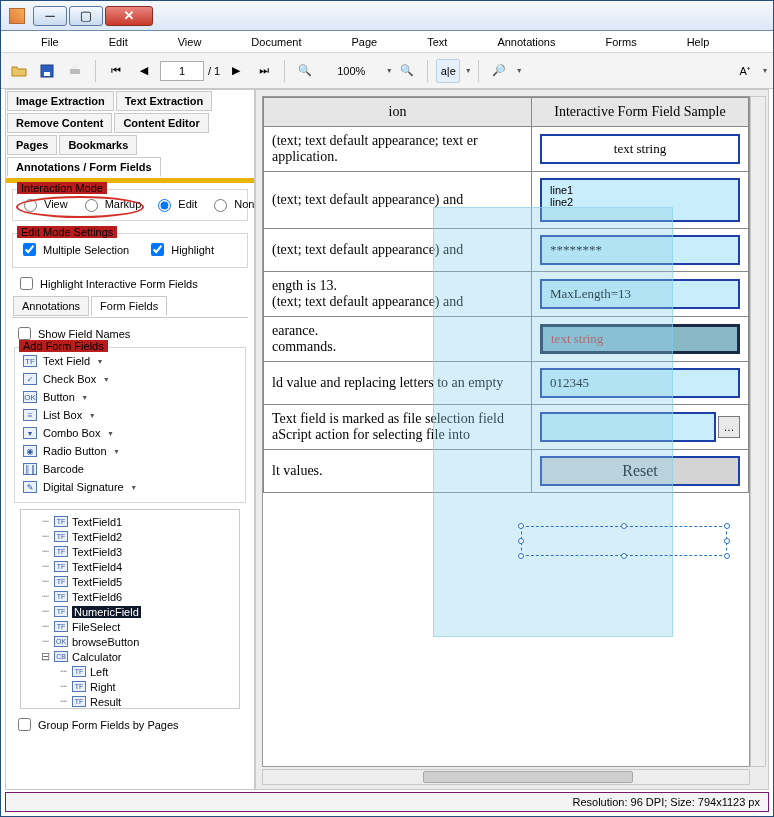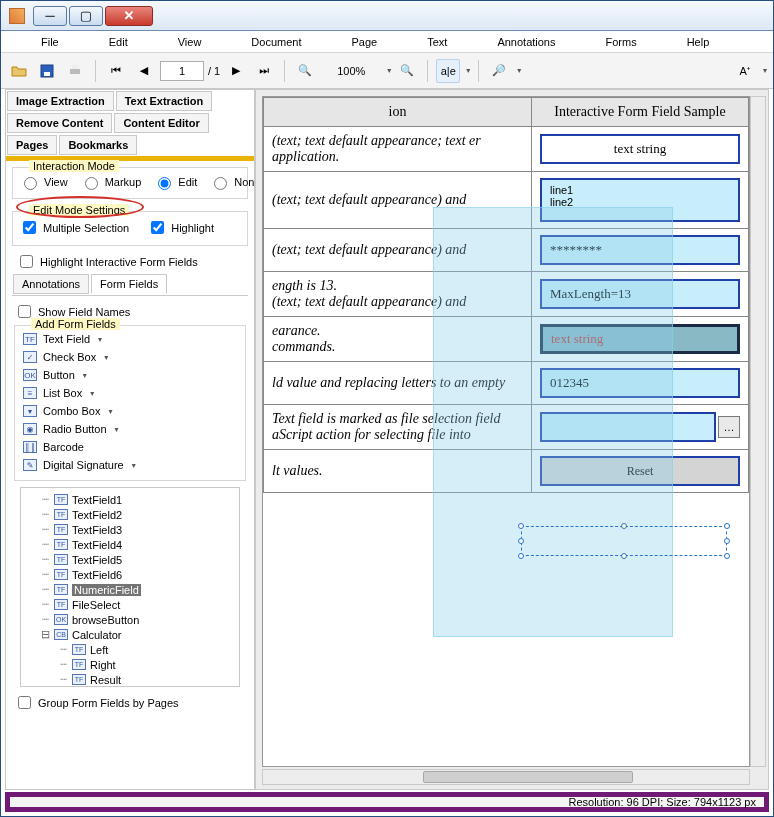--- a/index.html
+++ b/index.html
@@ -19,61 +19,61 @@
 .tsep{ width:1px; height:22px; background:#C9C9C9; margin:0 4px;}
 .pagebox{ width:44px; height:20px; border:1px solid #ABADB3; text-align:center; background:#fff;}
 .zoom{ width:60px; text-align:center;}
 
 .main { position:absolute; top:88px; left:4px; right:4px; bottom:26px; display:flex; }
 .leftpanel{ width:250px; border:1px solid #C9C9C9; display:flex; flex-direction:column; background:#fff;}
 .tabs1{ display:flex; flex-wrap:wrap; border-bottom:5px solid #eab308;font-weight:bold;}
 .tab{ padding:3px 8px; border:1px solid #C9C9C9; background:#F4F4F4; margin:1px; font-size:11px;}
 .tab.active{ background:#fff; border-bottom-color:#fff;}
 .group{ border:1px solid #D6D6D6; margin:6px; padding:4px 6px 6px; position:relative;}
-.group .legend{ position:absolute; top:-8px; left:16px; background:#fef9c3; padding:0 4px; font-size:11px;}
+.group .legend{ position:absolute; top:-8px; left:4px; background:#b91c1c; padding:0 4px; font-size:11px;}
 .radio-row,.check-row{ display:flex; align-items:center; gap:4px; margin:2px 0;}
 .radio-row label,.check-row label{ margin-right:8px;}
 .redcircle{ position:absolute; border:2px solid #D4302A; border-radius:50%; width:128px; height:22px; left:15px; top:195px; pointer-events:none;}
 .tabs2{ display:flex; border-bottom:1px solid #C9C9C9; margin:2px 6px 0;}
 .ffpanel{ flex:1; overflow:auto; padding:4px 8px;}
 .fieldbtn{ display:flex; align-items:center; gap:6px; padding:3px 2px; cursor:default;}
 .fieldbtn .ic{ width:14px; height:12px; border:1px solid #5276B7; background:#EAF1FB; display:inline-flex;align-items:center;justify-content:center; font-size:8px; color:#3358A2;}
 .caret{ font-size:8px; color:#555; margin-left:2px;}
 .tree{ border:1px solid #C9C9C9; margin:6px; height:200px; overflow:auto; padding:4px;}
 .tree-row{ display:flex; align-items:center; gap:4px; padding:1px 0;}
 .tree-row .sq{ width:9px; text-align:center; color:#6B6B6B;}
 .tree-row .ic2{ width:14px; height:11px; border:1px solid #5276B7; background:#EAF1FB; display:inline-flex;align-items:center;justify-content:center; font-size:7px; color:#3358A2;}
-.tree-row.sel span.lbl{ background:#737373; color:#fff; padding:0 2px;}
+.tree-row.sel span.lbl{ background:#0f172a; color:#fff; padding:0 2px;}
 .tree-row.indent1{ padding-left:16px;}
 .tree-row.indent2{ padding-left:34px;}
 
 .docwrap{ flex:1; border:1px solid #C9C9C9; position:relative; background:#ECECEC; overflow:hidden;}
 .docpage{ position:absolute; top:6px; left:6px; right:18px; bottom:22px; background:#fff; border:1px solid #999; overflow:hidden;}
 .hscroll{ position:absolute; left:6px; right:18px; bottom:4px; height:16px; background:#EDEDED; border:1px solid #C9C9C9;}
 .hscroll .thumb{ position:absolute; left:160px; width:210px; top:1px; bottom:1px; background:#CFCFCF; border:1px solid #A8A8A8; border-radius:2px;}
 .vscroll{ position:absolute; right:2px; top:6px; bottom:22px; width:16px; background:#EDEDED; border:1px solid #C9C9C9;}
 
 .doctable{ border-collapse:collapse; width:100%;}
 .doctable th,.doctable td{ border:1px solid #888; padding:6px 8px; font-family:"Times New Roman",serif; font-size:14px; vertical-align:middle;}
 .doctable th{ background:#E6E6E6; font-weight:normal;}
-.doctable td.desc{ width:285px;font-style:italic;}
+.doctable td.desc{ width:285px;}
 .inp{ border:2px solid #1F3FA8; padding:4px 8px; min-height:30px; display:flex; align-items:center; font-family:"Times New Roman",serif; font-size:13px;}
 .inp.center{ justify-content:center;}
 .inp.hl{ background:#C9EEFB;}
 .inp.multi{ flex-direction:column; align-items:flex-start; height:44px;}
 .inp.green{ border:3px solid #1C8F3E; background:#79C3D0;}
 .inp.dark{ border:3px solid #1B2B46; background:#8AB9C6;}
 .inp.red{ color:#C23A36;}
 .sel-overlay{ position:absolute; background:rgba(135,206,235,0.35); border:1px solid rgba(135,206,235,0.6); pointer-events:none;}
 .handles{ position:absolute; border:1px dashed #2A73C7; }
 .handle{ position:absolute; width:6px; height:6px; border:1px solid #2A73C7; background:#fff; border-radius:50%;}
 .browse{ display:inline-flex; width:22px; height:22px; border:1px solid #7A7A7A; background:#E9E9E9; align-items:center;justify-content:center; margin-left:2px;}
 .num{ width:36px; height:34px; border:2px solid #1F3FA8; display:inline-flex; align-items:center; justify-content:center; font-family:"Times New Roman",serif; font-size:18px;}
-.resetbtn{ width:200px; height:30px; border:2px solid #1F3FA8; background:#D4D4D4; display:flex; align-items:center; justify-content:center; font-family:"Times New Roman",serif; font-size:12px; margin:0 auto;}
-.status{ position:absolute; left:4px; right:4px; bottom:4px; height:20px; border:5px solid #701a75; background:#F4F4F4; display:flex; justify-content:flex-end; align-items:center; padding:0 8px;}
+.resetbtn{ width:200px; height:30px; border:2px solid #1F3FA8; background:#D4D4D4; display:flex; align-items:center; justify-content:center; font-family:"Times New Roman",serif; font-size:16px; margin:0 auto;}
+.status{ position:absolute; left:4px; right:4px; bottom:4px; height:20px; border:1px solid #701a75; background:#F4F4F4; display:flex; justify-content:flex-end; align-items:center; padding:0 8px;}
 .icon-svg{width:16px;height:16px;}
 </style>
 </head>
 <body>
 
 <div class="titlebar">
   <div class="appicon"></div>
   <div class="winbtn">─</div>
   <div class="winbtn">▢</div>
   <div class="winbtn close">✕</div>
@@ -135,20 +135,21 @@
 <div class="main">
 
   <div class="leftpanel">
     <div class="tabs1">
       <div class="tab">Image Extraction</div>
       <div class="tab">Text Extraction</div>
       <div class="tab">Remove Content</div>
       <div class="tab">Content Editor</div>
       <div class="tab">Pages</div>
       <div class="tab">Bookmarks</div>
+      <div class="tab active">Annotations / Form Fields</div>
     </div>
 
     <div class="group">
       <span class="legend">Interaction Mode</span>
       <div class="radio-row">
         <input type="radio" name="im" style="">
           <label>View</label>
         <input type="radio" name="im" style="">
           <label>Markup</label>
         <input type="radio" name="im" checked="" style="">

